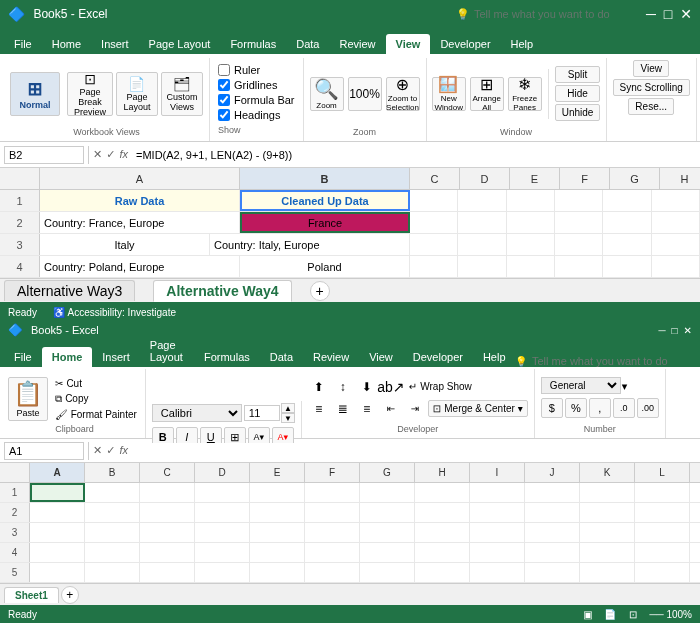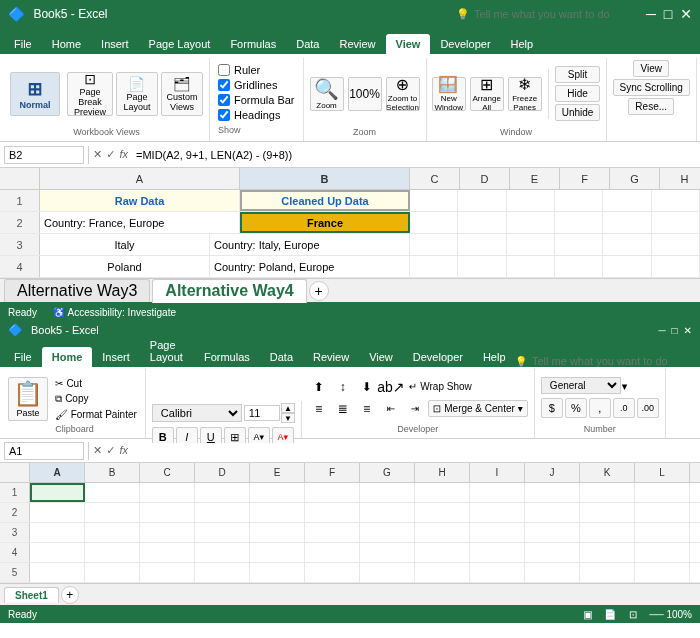--- a/index.html
+++ b/index.html
@@ -36,27 +36,27 @@
     
     .col-header-row { display: flex; background: #f2f2f2; border-bottom: 1px solid #ccc; height: 22px; }
     .row-num-header { width: 40px; min-width: 40px; border-right: 1px solid #ccc; }
     .col-header { border-right: 1px solid #ccc; display: flex; align-items: center; justify-content: center; font-size: 11px; color: #333; font-weight: normal; }
 
     
     .grid-container { overflow: hidden; }
     .grid-row { display: flex; height: 22px; border-bottom: 1px solid #e8e8e8; }
     .row-num { width: 40px; min-width: 40px; background: #f2f2f2; border-right: 1px solid #ccc; display: flex; align-items: center; justify-content: center; font-size: 11px; color: #555; }
     .cell { border-right: 1px solid #e8e8e8; display: flex; align-items: center; font-size: 11px; padding: 0 4px; overflow: hidden; white-space: nowrap; }
-    .cell.selected { border: 2px solid #217346; background: #eab308; font-weight: bold; }
+    .cell.selected { border: 2px solid #217346; background: #be185d; }
     .cell.header-cell { font-weight: bold; color: #1565c0; background: #fffde7; text-align: center; justify-content: center; }
     .cell.raw-header { font-weight: bold; color: #1565c0; background: #fffde7; }
 
     
     .sheet-tabs-bar { display: flex; align-items: center; background: #f0f0f0; border-top: 1px solid #ccc; height: 24px; padding: 0 4px; }
-    .sheet-tab { padding: 2px 12px; border: 1px solid #ccc; border-bottom: none; background: #e8e8e8; font-size: 16px; cursor: pointer; border-radius: 3px 3px 0 0; margin-right: 2px; }
+    .sheet-tab { padding: 2px 12px; border: 1px solid #ccc; border-bottom: none; background: #e8e8e8; font-size: 14px; cursor: pointer; border-radius: 3px 3px 0 0; margin-right: 18px; }
     .sheet-tab.active { background: #fff; font-weight: bold; color: #217346; border-bottom: 1px solid #fff; }
     .add-sheet { width: 20px; height: 20px; border: 1px solid #ccc; border-radius: 50%; display: flex; align-items: center; justify-content: center; cursor: pointer; font-size: 14px; background: #fff; }
 
     
     .status-bar { background: #217346; color: #fff; height: 20px; display: flex; align-items: center; padding: 0 8px; font-size: 10px; gap: 16px; }
 
     
     .window2 { background: #fff; width: 700px; height: 319px; position: relative; }
 
     
@@ -299,21 +299,21 @@
     <div class="col-header" style="width:50px; min-width:50px;">F</div>
     <div class="col-header" style="width:50px; min-width:50px;">G</div>
     <div class="col-header" style="width:50px; min-width:50px;">H</div>
   </div>
 
   <div class="grid-container">
 
     <div class="grid-row">
       <div class="row-num">1</div>
       <div class="cell raw-header" style="width:200px; min-width:200px; justify-content:center; font-weight:bold; color:#1565c0; background:#fffde7;">Raw Data</div>
-      <div class="cell header-cell" style="width:170px; min-width:170px; border:2px solid #a3a3a3;">Cleaned Up Data</div>
+      <div class="cell header-cell" style="width:170px; min-width:170px; border:2px solid #3b82f6;">Cleaned Up Data</div>
       <div class="cell" style="width:50px;"></div>
       <div class="cell" style="width:50px;"></div>
       <div class="cell" style="width:50px;"></div>
       <div class="cell" style="width:50px;"></div>
       <div class="cell" style="width:50px;"></div>
       <div class="cell" style="width:50px;"></div>
     </div>
 
     <div class="grid-row">
       <div class="row-num">2</div>
@@ -334,22 +334,22 @@
       <div class="cell" style="width:50px;"></div>
       <div class="cell" style="width:50px;"></div>
       <div class="cell" style="width:50px;"></div>
       <div class="cell" style="width:50px;"></div>
       <div class="cell" style="width:50px;"></div>
       <div class="cell" style="width:50px;"></div>
     </div>
 
     <div class="grid-row">
       <div class="row-num">4</div>
+      <div class="cell" style="width:200px; min-width:200px;">Country: Poland, Europe</div>
       <div class="cell" style="width:170px; min-width:170px; justify-content:center;">Poland</div>
-      <div class="cell" style="width:200px; min-width:200px;">Country: Poland, Europe</div>
       <div class="cell" style="width:50px;"></div>
       <div class="cell" style="width:50px;"></div>
       <div class="cell" style="width:50px;"></div>
       <div class="cell" style="width:50px;"></div>
       <div class="cell" style="width:50px;"></div>
       <div class="cell" style="width:50px;"></div>
     </div>
   </div>
 
   <div class="sheet-tabs-bar">

